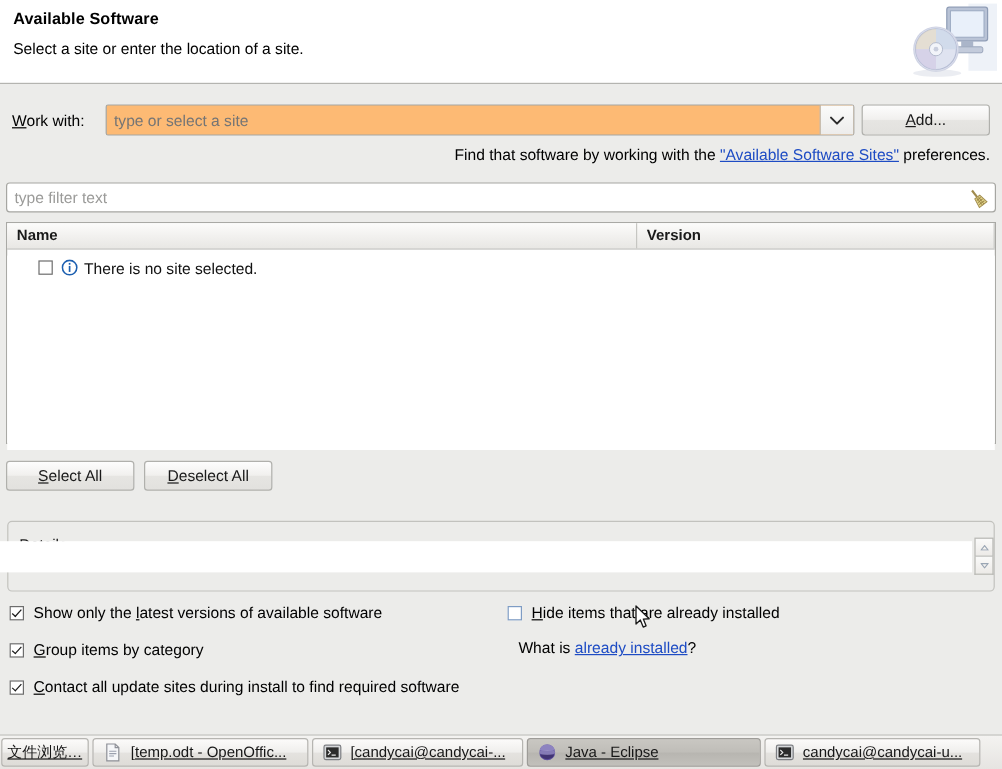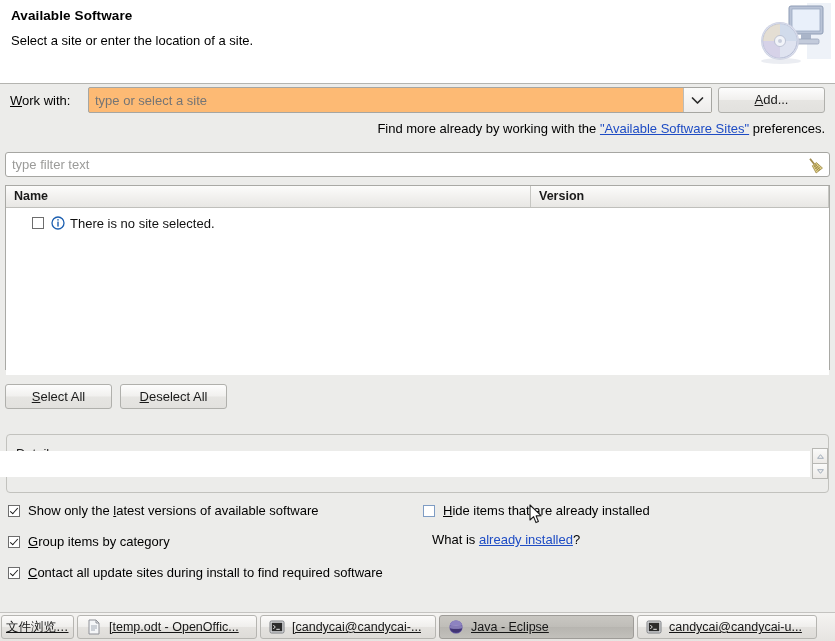--- a/index.html
+++ b/index.html
@@ -15,21 +15,21 @@
     overflow: hidden;
     background: #ececea;
     font-size: 13px;
     color: #000;
   }
 
   
   .header {
     position: absolute;
     left: 0; top: 0;
-    width: 835px; height: 84px;
+    width: 835px; height: 70px;
     background: #ffffff;
     border-bottom: 1px solid #b4b4b0;
     box-sizing: border-box;
   }
   .header-title {
     position: absolute;
     left: 11px; top: 8px;
     font-size: 13.5px;
     font-weight: bold;
     letter-spacing: 0.1px;
@@ -375,21 +375,21 @@
         <path d="M1.5 2 L6.5 7 L11.5 2" fill="none" stroke="#2b2b2b" stroke-width="1.7" stroke-linecap="round" stroke-linejoin="round"></path>
       </svg>
     </span>
   </div>
 
   <div class="btn btn-add">
     <span class="u">A</span><span>dd...</span>
   </div>
 
   <div class="find-more">
-    <span>Find more already by working with the </span><span class="link">"Available Software Sites"</span><span> preferences.</span>
+    <span>Find that software by working with the </span><span class="link">"Available Software Sites"</span><span> preferences.</span>
   </div>
 
   <div class="filter">
     <input class="filter-input" type="text" placeholder="type filter text" style="">
     <svg class="broom" viewBox="0 0 22 20">
       <g transform="rotate(-38 11 10)">
         <rect x="10" y="2" width="1.8" height="7" fill="#a08b4e"></rect>
         <path d="M8.4 9 L13.6 9 L15 17 L7 17 Z" fill="#e2d48a" stroke="#a08b4e" stroke-width="0.8"></path>
         <path d="M8.9 11 L13.1 11 M8.6 13 L13.5 13 M8.3 15 L13.9 15" stroke="#9b8646" stroke-width="0.8"></path>
         <path d="M10.2 9.3 L10.2 17 M11.8 9.3 L11.8 17" stroke="#9b8646" stroke-width="0.7"></path>

